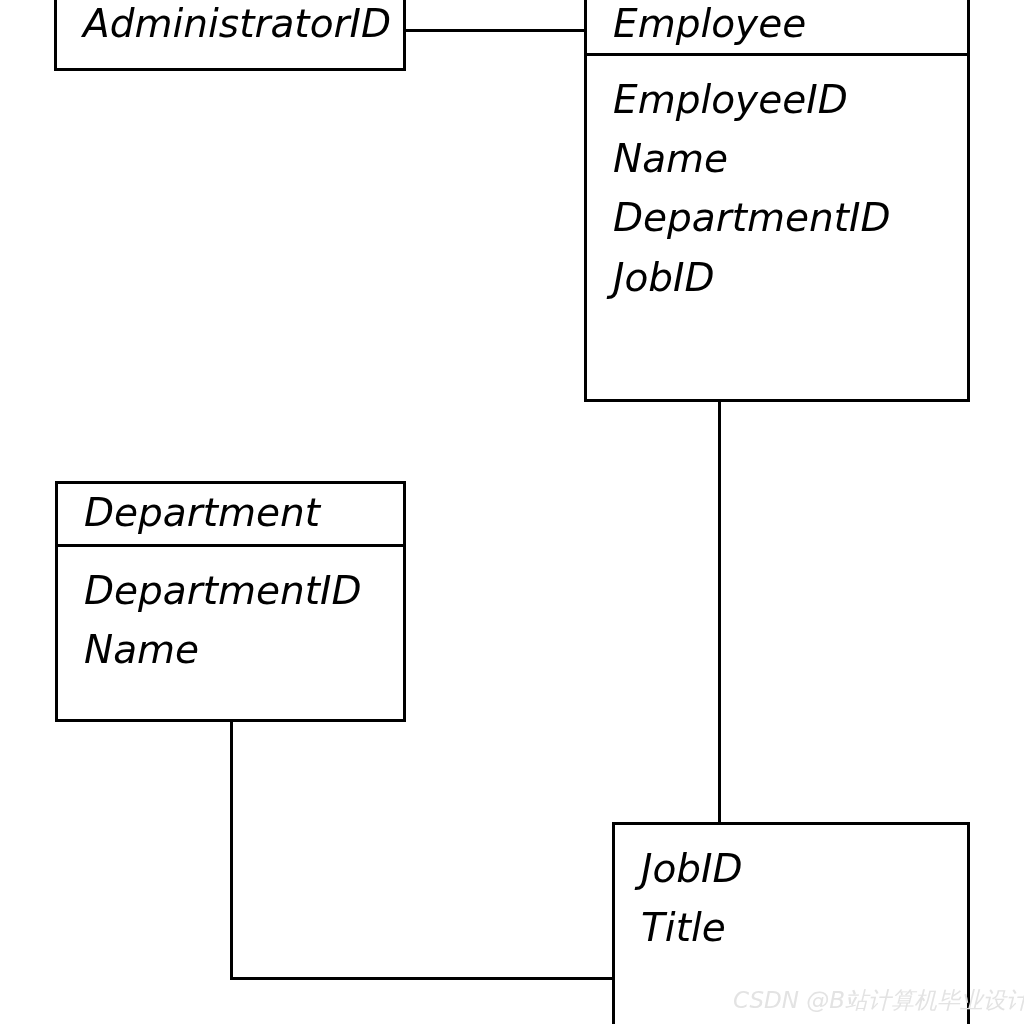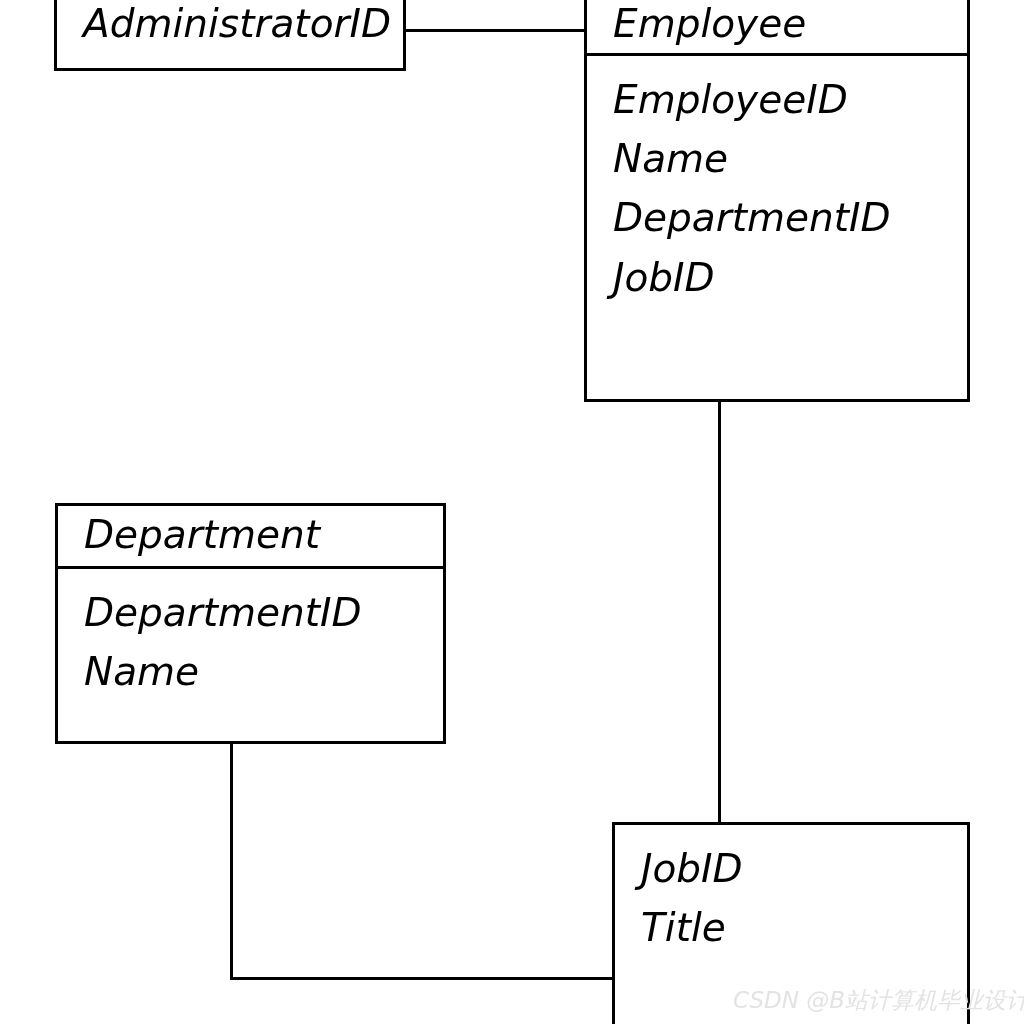--- a/index.html
+++ b/index.html
@@ -63,22 +63,22 @@
     top: -32px;
     width: 386px;
     height: 434px;
   }
   #box-employee .title {
     padding-top: 28px;
     padding-bottom: 4px;
   }
   #box-department {
     left: 55px;
-    top: 503px;
-    width: 391px;
+    top: 481px;
+    width: 351px;
     height: 241px;
   }
   #box-job {
     left: 612px;
     top: 822px;
     width: 358px;
     height: 260px;
   }
   
   .line {

